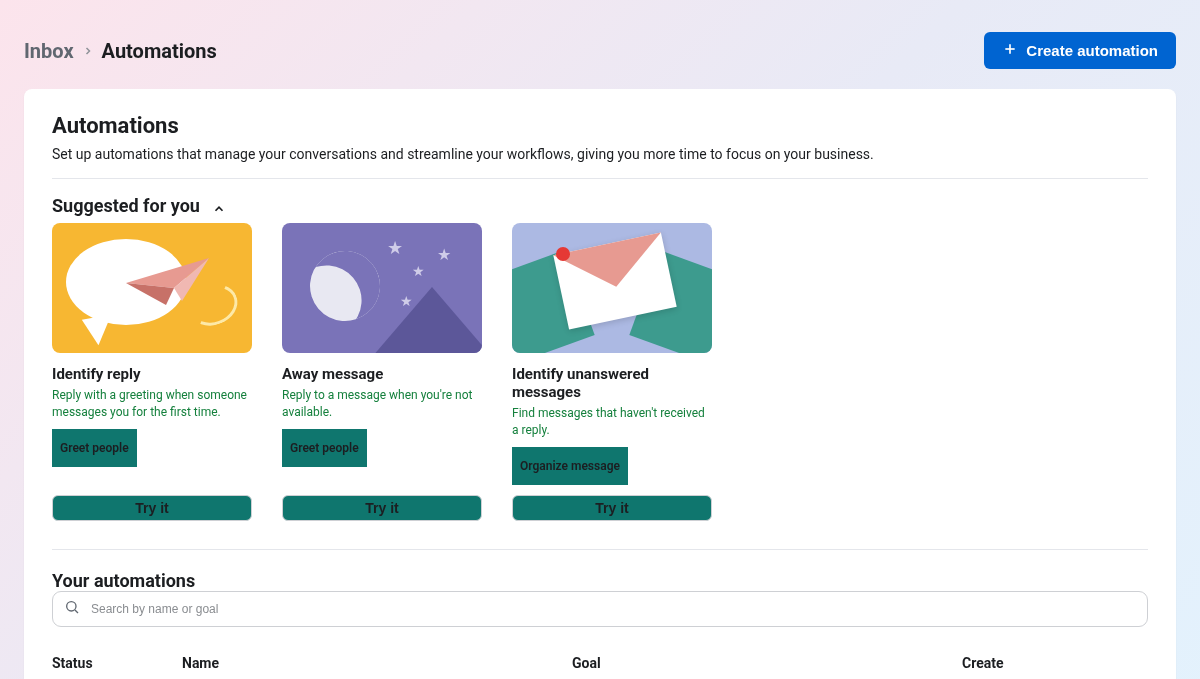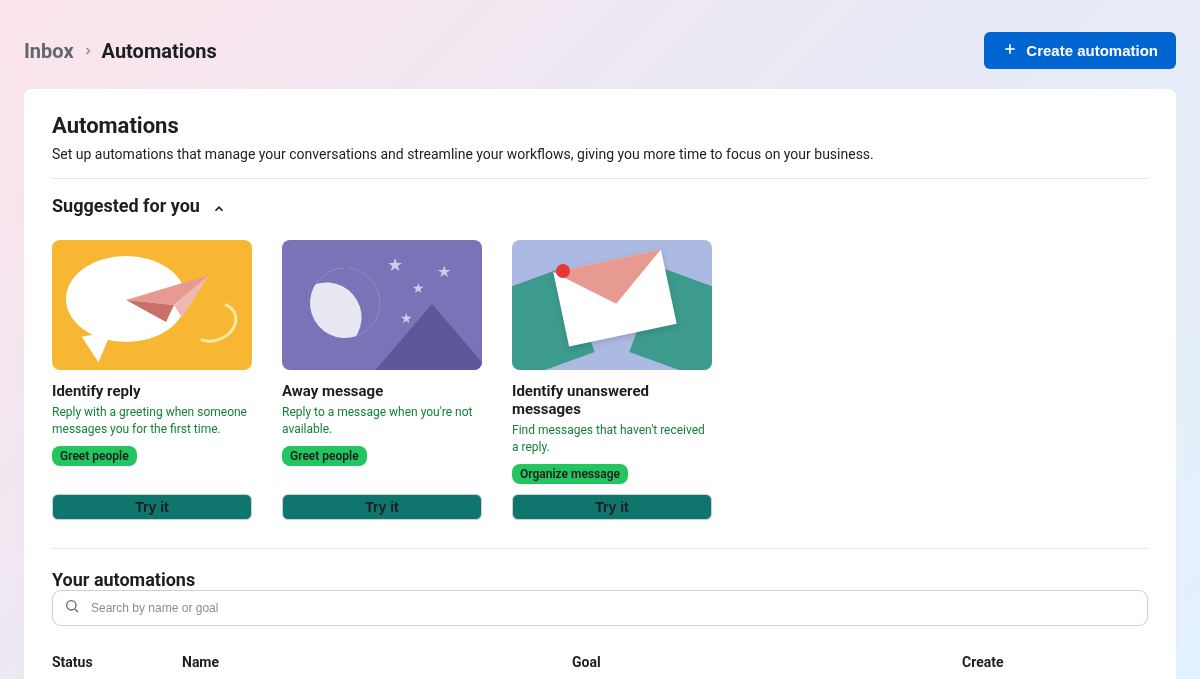--- a/index.html
+++ b/index.html
@@ -73,21 +73,21 @@
       font-size: 14px;
       color: #1c1e21;
       padding-bottom: 16px;
       border-bottom: 1px solid #e4e6eb;
       margin-bottom: 16px;
     }
     .section-header {
       display: flex;
       align-items: flex-end;
       gap: 12px;
-      margin-bottom: 24px;
+      margin-bottom: 7px;
       cursor: pointer;
     }
     .section-title {
       font-size: 18px;
       font-weight: 700;
       color: #1c1e21;
     }
     .section-chevron {
       display: flex;
       align-items: center;
@@ -119,23 +119,23 @@
     .card-description {
       font-size: 12px;
       color: #15803d;
       line-height: 1.4;
       margin-bottom: 8px;
     }
     .card-tag {
       display: inline-block;
       font-size: 12px;
       color: #1c1e21;
-      background: #22c55e;
-      padding: 3px 8px;
-      border-radius: 8px;
+      background: #0f766e;
+      padding: 12px 8px;
+      border-radius: 0;
       margin-bottom: 10px;
       width: fit-content;
       font-weight: 600;
     }
     .try-btn {
       width: 100%;
       background: #0f766e;
       border: 1px solid #ced0d4;
       border-radius: 6px;
       padding: 4px;

